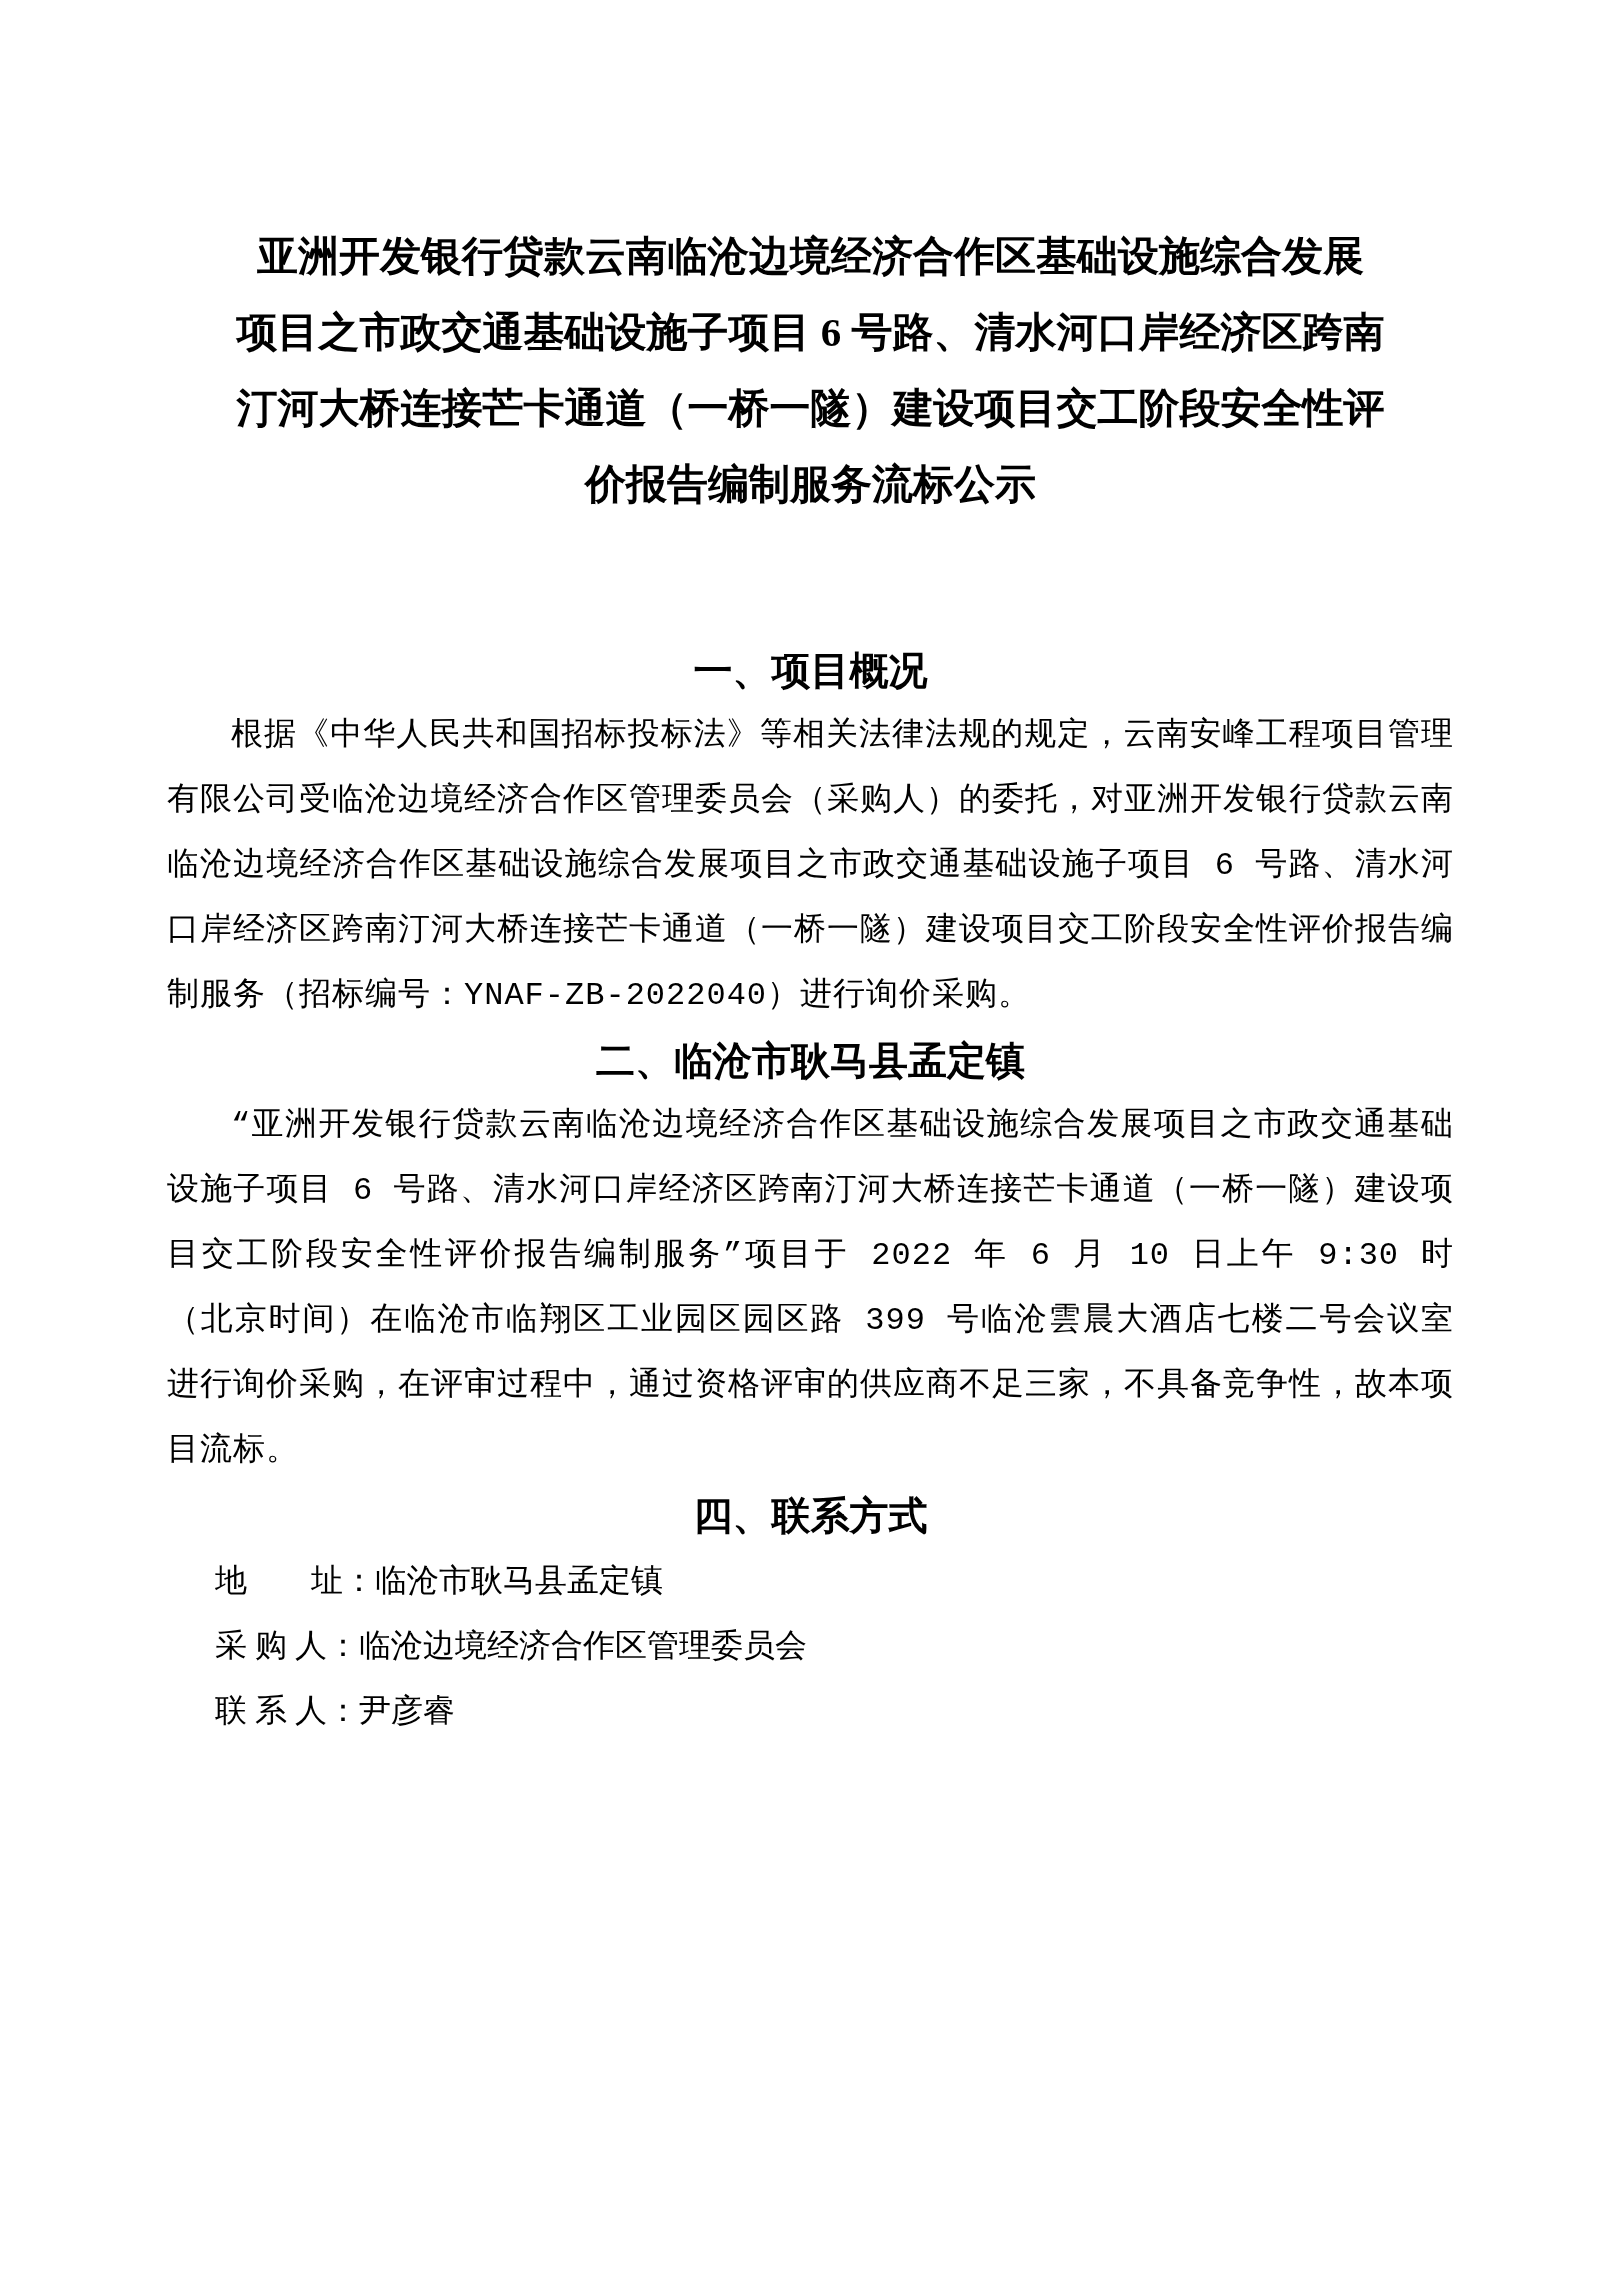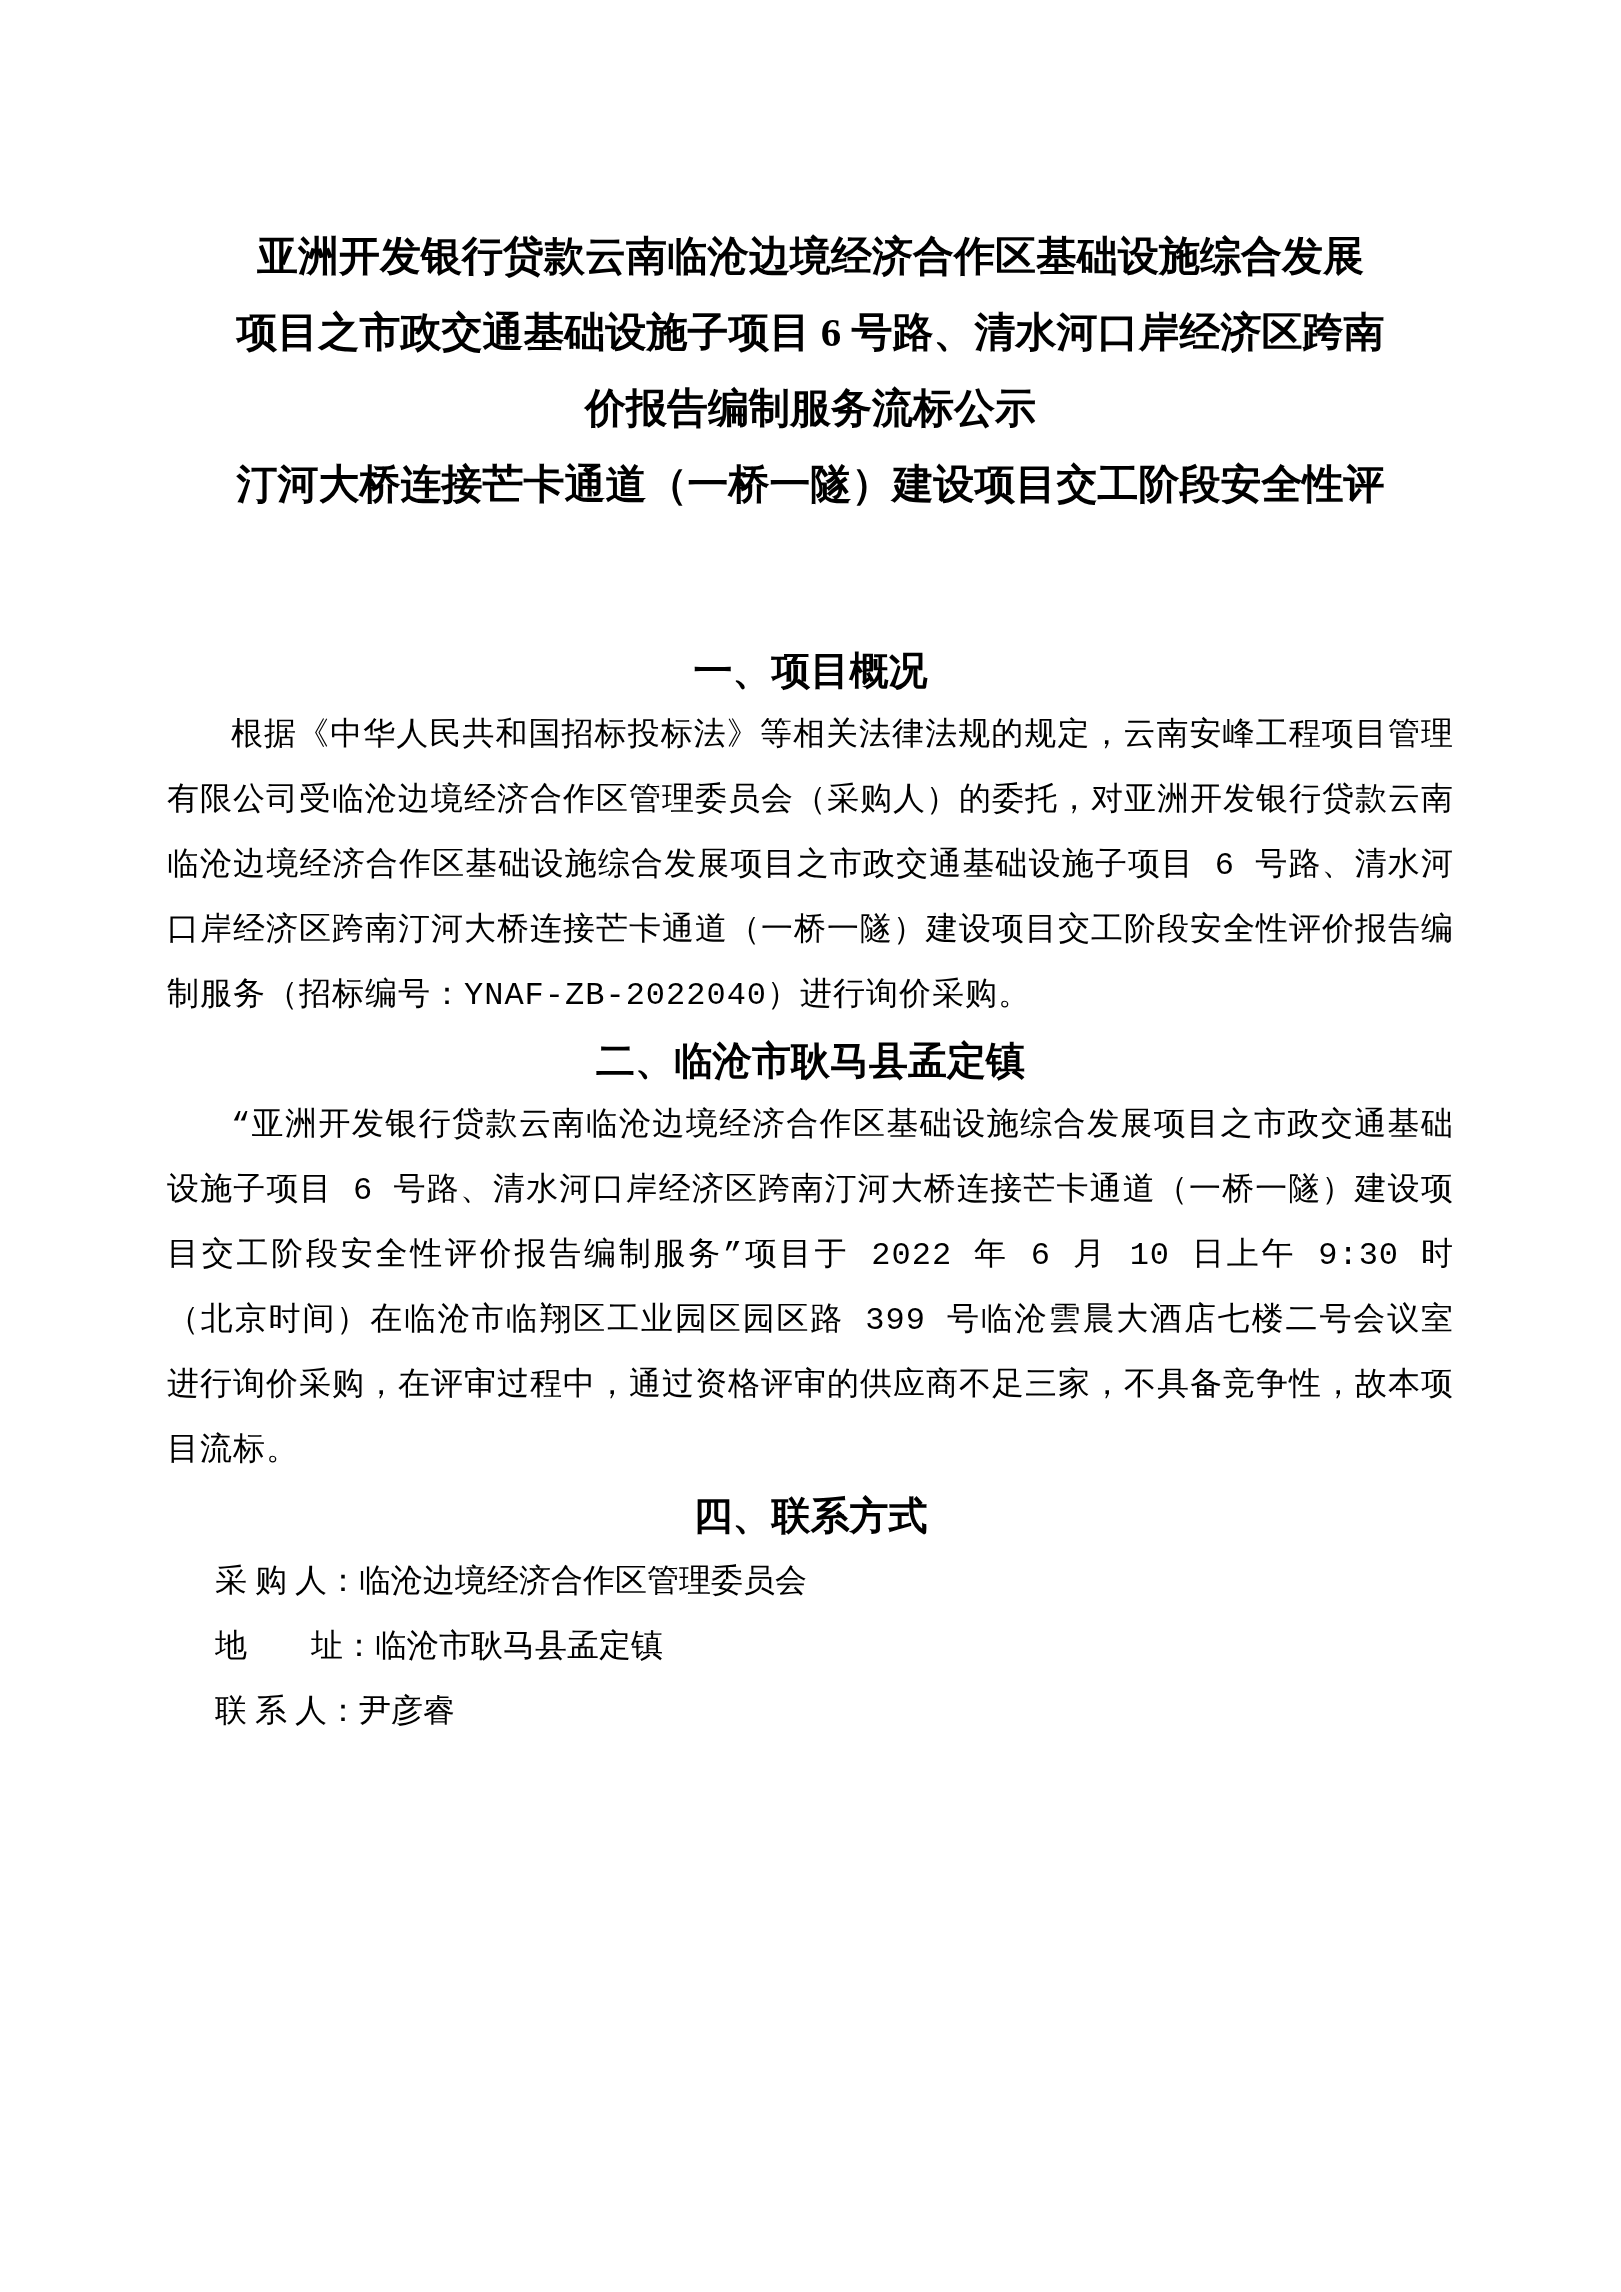--- a/index.html
+++ b/index.html
@@ -48,41 +48,41 @@
   .contact-value { }
 </style>
 </head>
 <body>
 
 <div class="page">
 
   <header class="doc-title">
     <div class="title-line">亚洲开发银行贷款云南临沧边境经济合作区基础设施综合发展</div>
     <div class="title-line">项目之市政交通基础设施子项目 6 号路、清水河口岸经济区跨南</div>
+    <div class="title-line">汀河大桥连接芒卡通道（一桥一隧）建设项目交工阶段安全性评</div>
     <div class="title-line">价报告编制服务流标公示</div>
-    <div class="title-line">汀河大桥连接芒卡通道（一桥一隧）建设项目交工阶段安全性评</div>
   </header>
 
   <div class="title-gap"></div>
 
   <section>
     <h2 class="section-heading">一、项目概况</h2>
     <p class="para">根据《中华人民共和国招标投标法》等相关法律法规的规定，云南安峰工程项目管理有限公司受临沧边境经济合作区管理委员会（采购人）的委托，对亚洲开发银行贷款云南临沧边境经济合作区基础设施综合发展项目之市政交通基础设施子项目 6 号路、清水河口岸经济区跨南汀河大桥连接芒卡通道（一桥一隧）建设项目交工阶段安全性评价报告编制服务（招标编号：YNAF-ZB-2022040）进行询价采购。</p>
   </section>
 
   <section>
     <h2 class="section-heading">二、临沧市耿马县孟定镇</h2>
     <p class="para">“亚洲开发银行贷款云南临沧边境经济合作区基础设施综合发展项目之市政交通基础设施子项目 6 号路、清水河口岸经济区跨南汀河大桥连接芒卡通道（一桥一隧）建设项目交工阶段安全性评价报告编制服务”项目于 2022 年 6 月 10 日上午 9:30 时（北京时间）在临沧市临翔区工业园区园区路 399 号临沧雲晨大酒店七楼二号会议室进行询价采购，在评审过程中，通过资格评审的供应商不足三家，不具备竞争性，故本项目流标。</p>
   </section>
 
 
   <section>
     <h2 class="section-heading">四、联系方式</h2>
 
+    <div class="contact-line"><span class="contact-label">地　　址：</span><span class="contact-value">临沧市耿马县孟定镇</span></div>
+
     <div class="contact-line"><span class="contact-label">采 购 人：</span><span class="contact-value">临沧边境经济合作区管理委员会</span></div>
-
-    <div class="contact-line"><span class="contact-label">地　　址：</span><span class="contact-value">临沧市耿马县孟定镇</span></div>
 
     <div class="contact-line"><span class="contact-label">联 系 人：</span><span class="contact-value">尹彦睿</span></div>
   </section>
 
 </div>
 
 
 </body></html>

